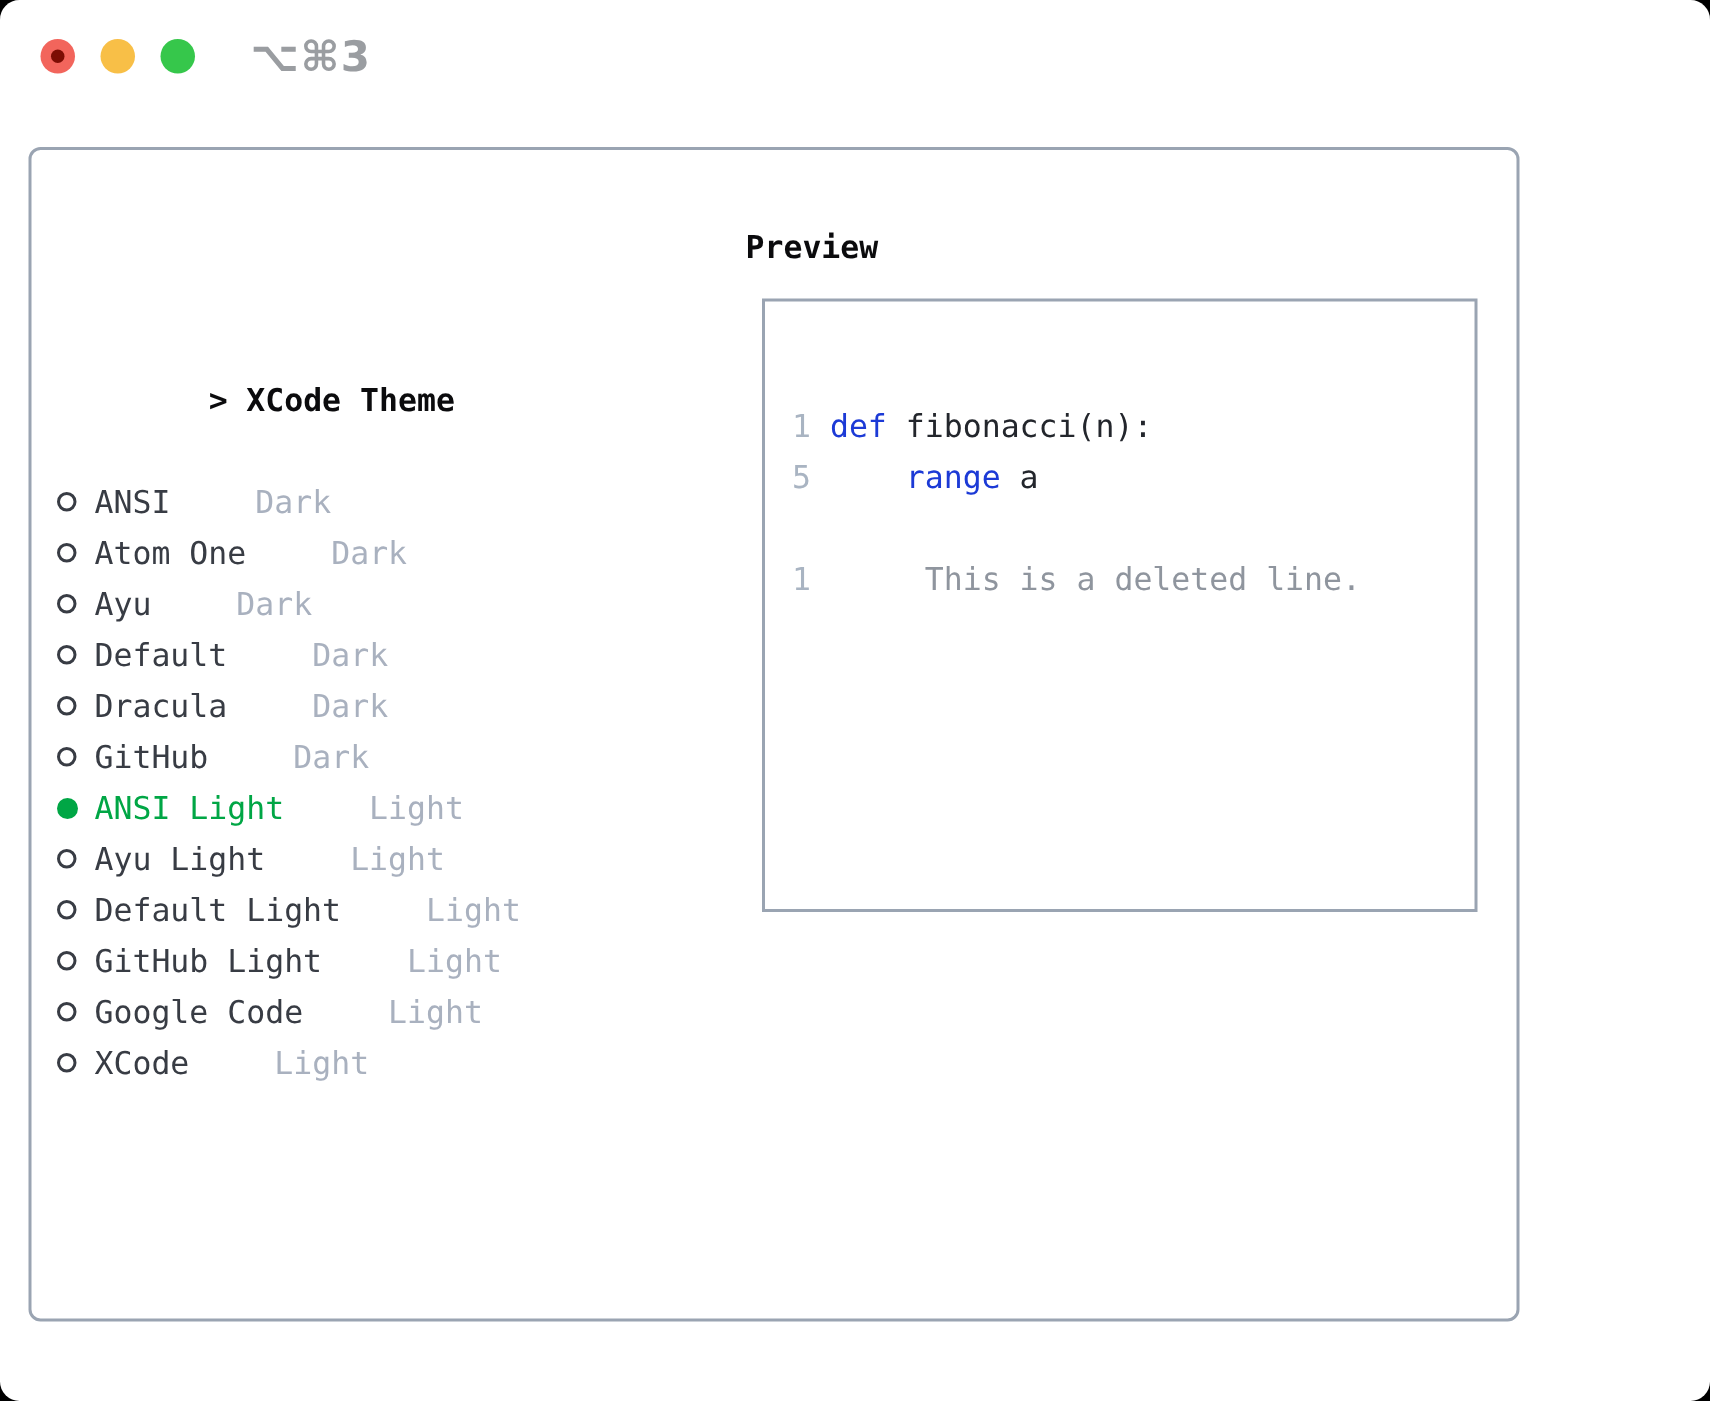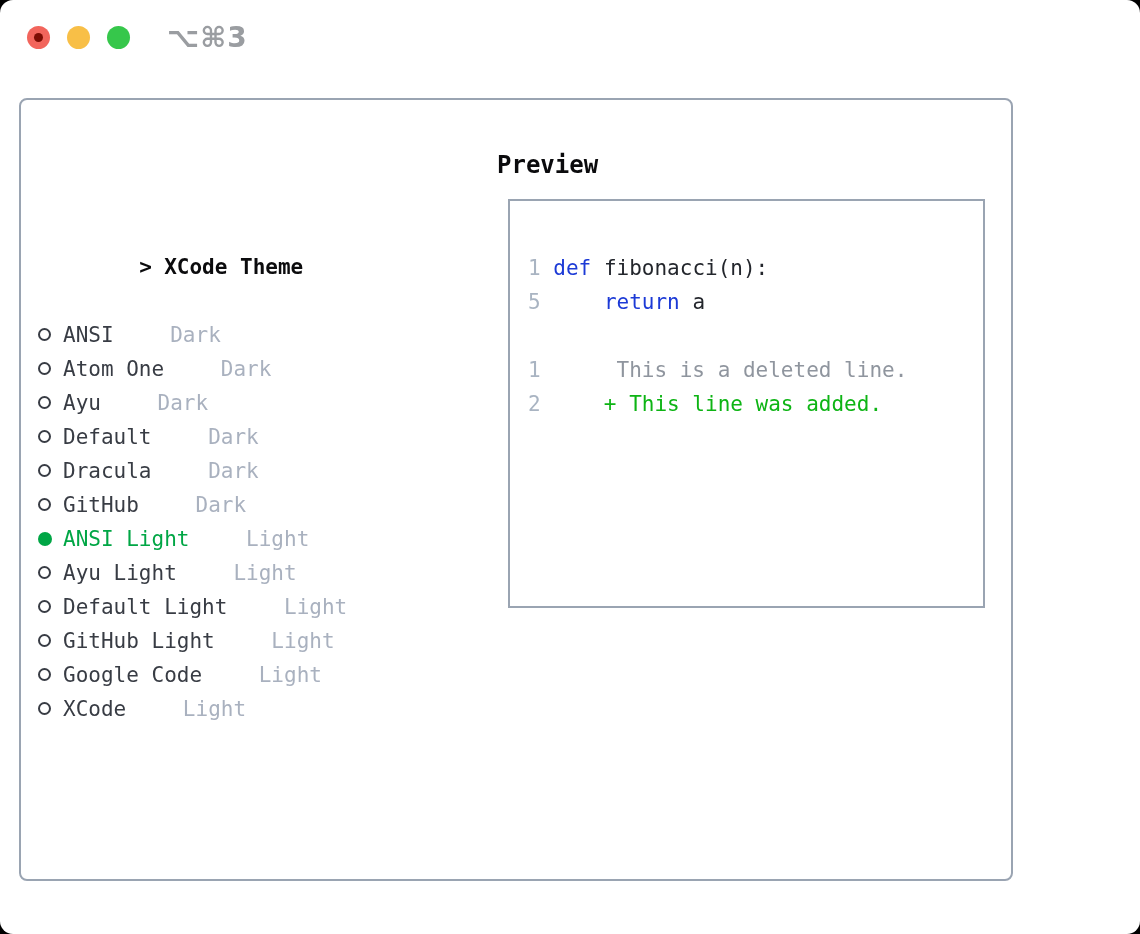--- a/index.html
+++ b/index.html
@@ -100,33 +100,33 @@
     font-weight: bold;
     color: var(--header-text);
   }
   .nm  { color: var(--text); text-align: center; }
   .nm.sel { color: var(--selected-green); }
   .sfx { color: var(--muted); margin-left: 44px; }
   
   .preview-title {
     position: absolute;
     left: 476px; top: 48px;
-    font-size: 24px;
+    font-size: 21px;
     line-height: 34px;
     font-weight: bold;
     color: var(--header-text);
     white-space: pre;
   }
   .preview-box {
     position: absolute;
     left: 487px; top: 99px;
     width: 477px; height: 409px;
     box-sizing: border-box;
     border: 2px solid var(--border);
-    padding: 50px 0 0 18px;
+    padding: 66px 0 0 18px;
     overflow: hidden;
     background: #fff;
   }
   .pline {
     height: 34px;
     line-height: 34px;
     font-size: 21px;
     white-space: pre;
   }
   .c-ln  { color: var(--line-number); }
@@ -166,21 +166,20 @@
       
       
       
     </div>
 
     <div class="preview-title">Preview</div>
 
     <div class="preview-box">
       <div id="preview-lines">
           <div class="pline"><span class="c-ln">1 </span><span class="c-kw">def</span><span class="c-fg"> fibonacci(n):</span></div>
-          <div class="pline"><span class="c-ln">5 </span><span class="c-fg">    </span><span class="c-kw">return</span><span class="c-fg"> a</span></div>
+          <div class="pline"><span class="c-ln">5 </span><span class="c-fg">    </span><span class="c-kw">range</span><span class="c-fg"> a</span></div>
           <div class="pline"></div>
           <div class="pline"><span class="c-ln">1</span><span class="c-ctx">      This is a deleted line.</span></div>
-          <div class="pline"><span class="c-ln">2</span><span class="c-add">     + This line was added.</span></div>
         </div>
     </div>
 
   </div>
 </div>
 
 </body></html>

